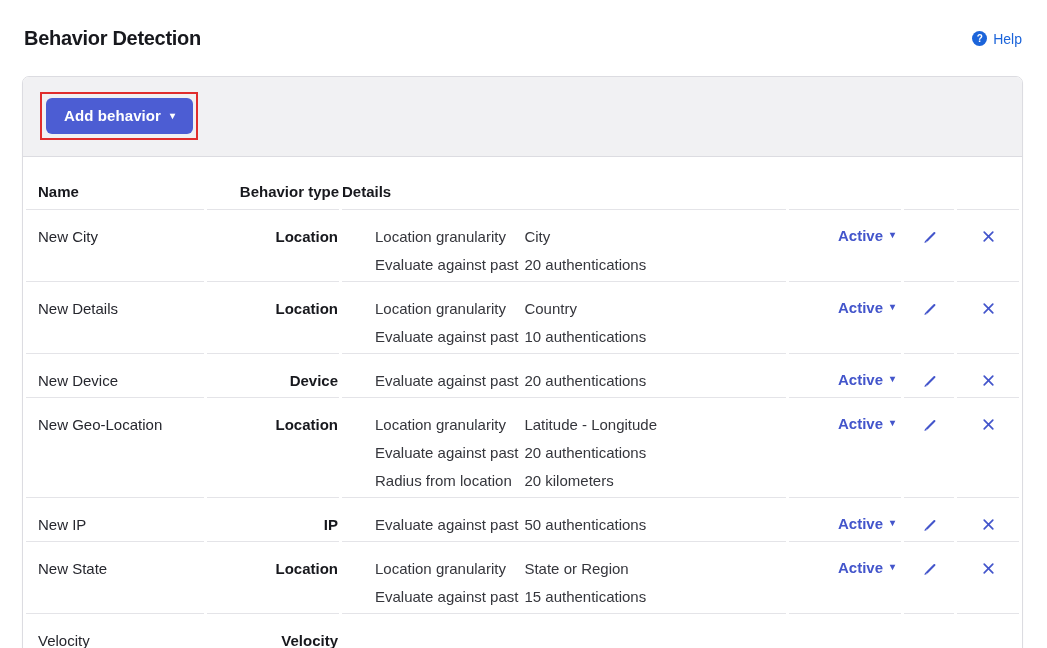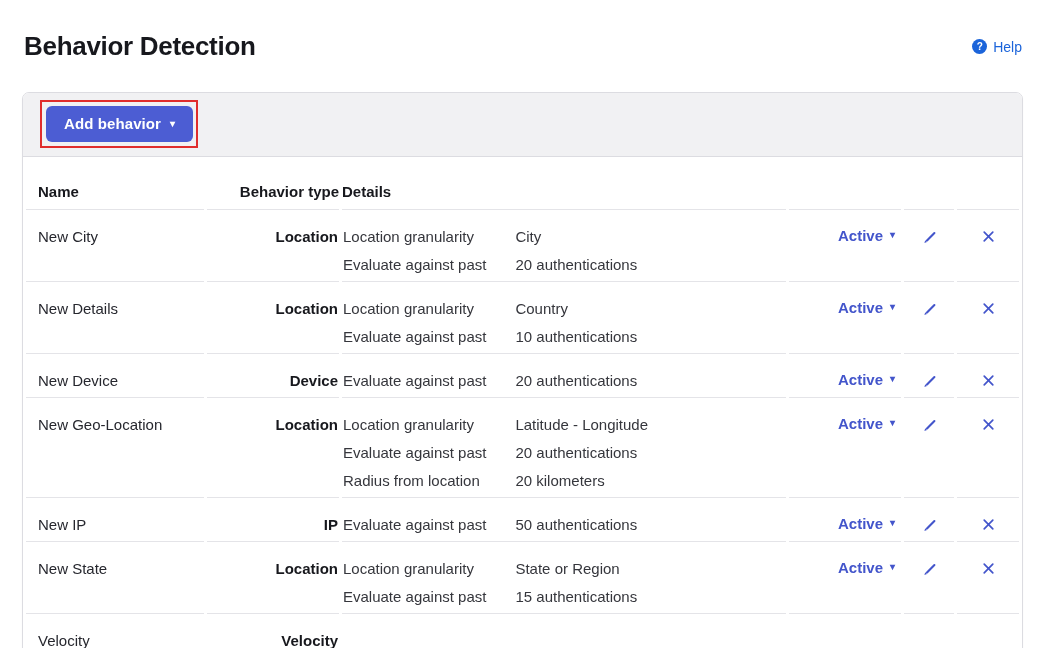--- a/index.html
+++ b/index.html
@@ -20,21 +20,21 @@
     width: 1047px; height: 648px;
     background: #ffffff;
     font-family: "Liberation Sans", sans-serif;
     overflow: hidden;
   }
   .page-header {
     display: flex; justify-content: space-between; align-items: center;
     padding: 14px 25px 12px 24px;
   }
   .page-title {
-    font-size: 26px; font-weight: 700; color: var(--title-text);
+    font-size: 20px; font-weight: 700; color: var(--title-text);
     letter-spacing: -0.3px;
   }
   .help-link {
     display: flex; align-items: center; gap: 6px;
     color: var(--help-blue); font-size: 14px; text-decoration: none;
     cursor: pointer;
   }
   .help-icon {
     width: 15px; height: 15px; border-radius: 50%;
     background: var(--help-blue); color: #fff;
@@ -45,21 +45,21 @@
   .panel {
     margin: 0 24px 0 22px;
     width: 1001px;
     border: 1px solid var(--border);
     border-radius: 7px;
     overflow: hidden;
     box-shadow: 0 2px 2px rgba(0,0,0,0.04);
     background: #fff;
   }
   .toolbar {
-    height: 64px;
+    height: 80px;
     background: var(--toolbar-bg);
     border-bottom: 1px solid var(--border);
     display: flex; align-items: center;
     padding-left: 17px;
   }
   .annotation-box {
     border: 2px solid var(--annotation-red);
     padding: 4px 3px 4px 4px;
     display: inline-block;
   }
@@ -101,23 +101,24 @@
     border-bottom: 1px solid var(--row-border);
     padding-top: 13px;
     padding-bottom: 2px;
   }
   tbody tr:last-child td { border-bottom: none; }
   td.cell-name { color: var(--body-text); line-height: 28px; }
   td.cell-type { font-weight: 700; color: var(--title-text); line-height: 28px; }
   .detail-grid {
     display: grid;
     grid-template-columns: max-content max-content;
-    column-gap: 29px;
+    column-gap: 6px;
     line-height: 28px;
     color: var(--detail-text);
+    margin-left: 32px;
   }
   .dvalue { color: var(--detail-text); }
   .status-btn {
     background: none; border: none; cursor: pointer;
     font-family: "Liberation Sans", sans-serif;
     color: var(--accent); font-size: 15px; font-weight: 700;
     display: inline-flex; align-items: center; gap: 7px;
     padding: 0; margin-top: 4px; margin-left: 43px;
   }
   .status-btn .caret { font-size: 10px; line-height: 1; }

